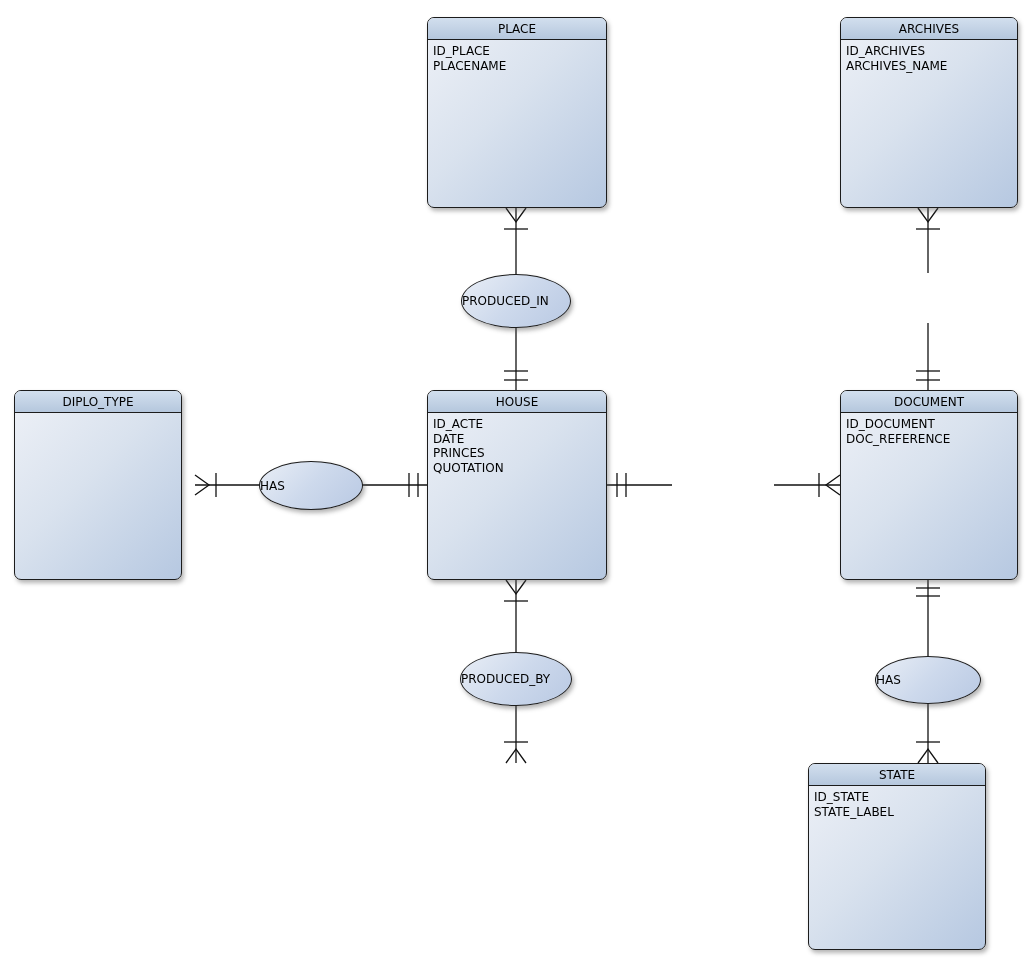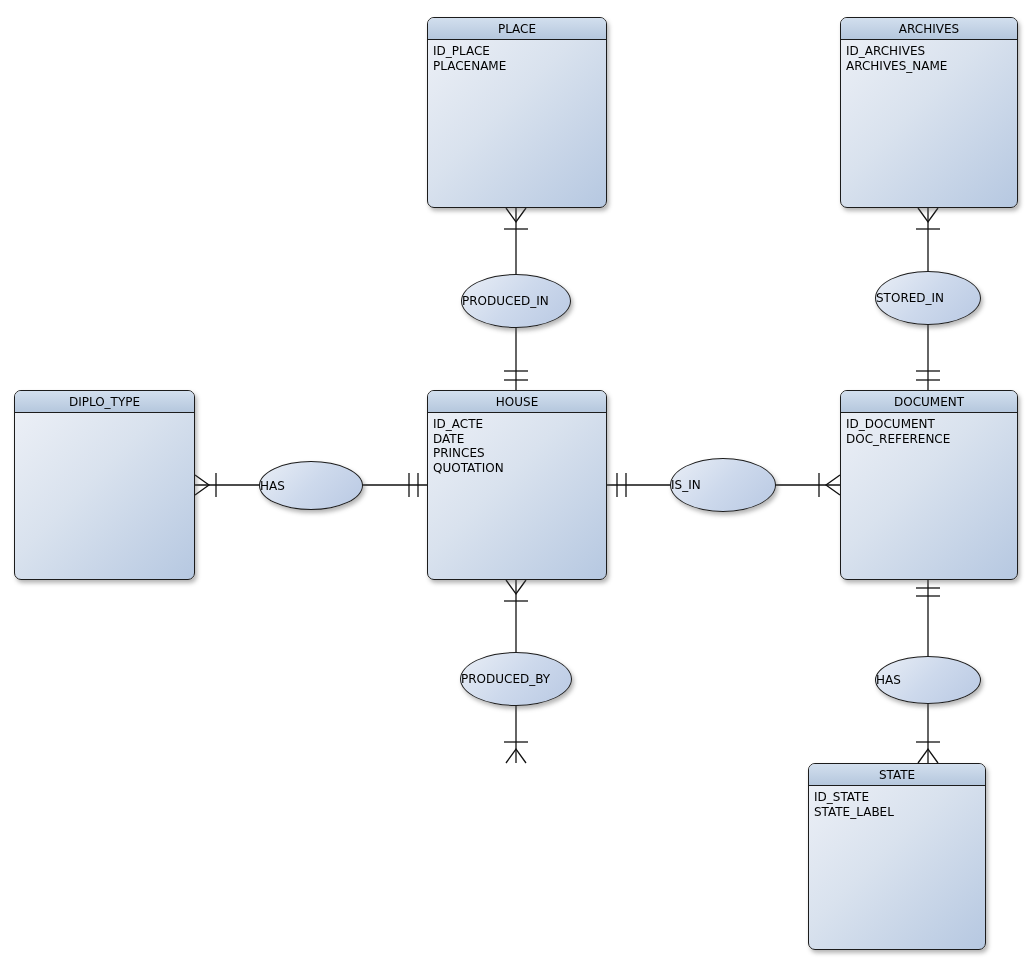--- a/index.html
+++ b/index.html
@@ -40,21 +40,21 @@
     font-size:12px;
   }
   .entity-attrs{
     padding:4px 5px;
     font-size:12px;
     line-height:14.5px;
   }
   .attr{white-space:nowrap;}
   .e-place    {left:427px;top:17px; width:180px;height:191px;}
   .e-archives {left:840px;top:17px; width:178px;height:191px;}
-  .e-diplo    {left:14px; top:390px;width:181px;height:190px;}
+  .e-diplo    {left:14px; top:390px;width:168px;height:190px;}
   .e-acte     {left:427px;top:390px;width:180px;height:190px;}
   .e-document {left:840px;top:390px;width:178px;height:190px;}
   .e-princes  {left:427px;top:763px;width:180px;height:187px;}
   .e-state    {left:808px;top:763px;width:178px;height:187px;}
   
   .relationship{
     position:absolute;z-index:3;
     border:1.4px solid #1c1c1c;
     border-radius:50%;
     background:linear-gradient(135deg,#e9eef6 0%,#cdd9ec 50%,#b9c9e3 100%);
@@ -174,28 +174,22 @@
     <div class="entity-header">STATE</div>
     <div class="entity-attrs">
       <div class="attr">ID_STATE</div>
       <div class="attr">STATE_LABEL</div>
     </div>
   </div>
 
   <div class="relationship r-produced-in">
     <span>PRODUCED_IN</span>
   </div>
-  <div class="relationship r-stored-in">
-    <span>STORED_IN</span>
-  </div>
   <div class="relationship r-has-diplo">
     <span>HAS</span>
-  </div>
-  <div class="relationship r-is-in">
-    <span>IS_IN</span>
   </div>
   <div class="relationship r-produced-by">
     <span>PRODUCED_BY</span>
   </div>
   <div class="relationship r-has-state">
     <span>HAS</span>
   </div>
 
 </div>
 

